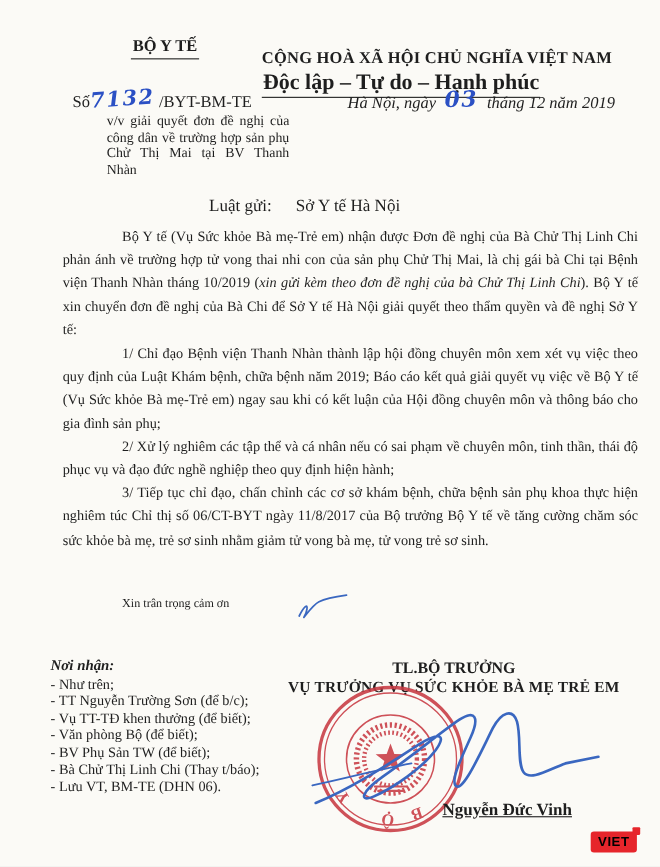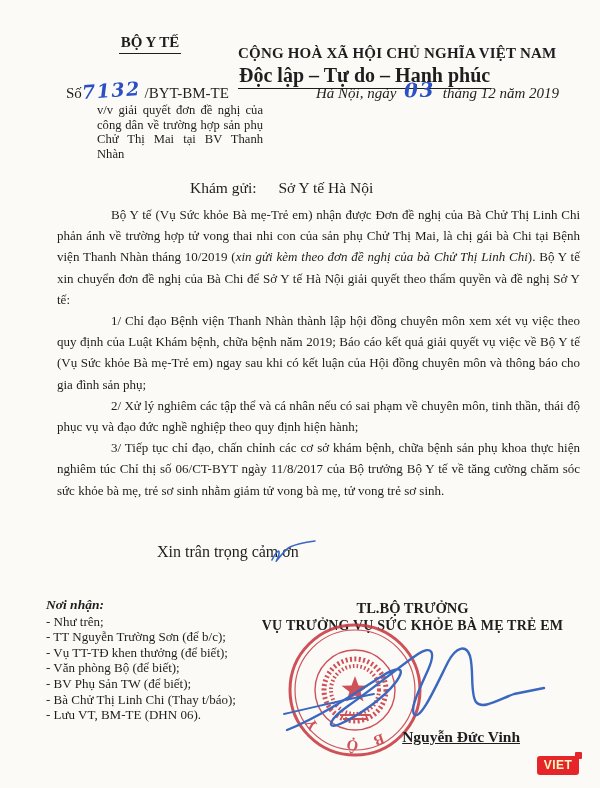--- a/index.html
+++ b/index.html
@@ -49,21 +49,21 @@
     position:absolute;left:190px;top:179px;font-size:15.5px;
   }
   .salutation .to-name{margin-left:18px;}
   
   .body-text{
     position:absolute;left:57px;top:204px;width:523px;
     font-size:13px;line-height:21.2px;text-align:justify;
   }
   .body-text p{margin:0;text-indent:54px;}
   .closing{
-    position:absolute;left:111px;top:543px;font-size:16px;margin-left:46px;
+    position:absolute;left:111px;top:543px;font-size:11px;
   }
   .pen-mark{position:absolute;left:268px;top:538px;}
   
   .recv{
     position:absolute;left:46px;top:597px;width:230px;
     font-size:13px;line-height:15.6px;
   }
   .recv .recv-label{font-weight:bold;font-style:italic;font-size:13.5px;margin-bottom:1px;}
   .sig-block{
     position:absolute;left:240px;top:600px;width:345px;text-align:center;
@@ -73,21 +73,21 @@
   .signer-name{
     position:absolute;left:300px;top:728px;width:220px;text-align:right;
     font-weight:bold;font-size:15.5px;text-decoration:underline;
   }
   .stamp{position:absolute;left:285px;top:620px;}
   .signature{position:absolute;left:282px;top:638px;}
   
   .viet-badge{
     position:absolute;left:537px;top:756px;
     width:42px;height:19px;background:#e6252b;border-radius:3px;
-    color:#fef9c3;font-family:"Liberation Sans", sans-serif;
+    color:#000000;font-family:"Liberation Sans", sans-serif;
     font-weight:bold;font-size:12px;text-align:center;line-height:19px;
     letter-spacing:.5px;
   }
   .viet-badge::after{
     content:"";position:absolute;right:-3px;top:-4px;
     width:7px;height:7px;background:#e6252b;border-radius:1px;
   }
 </style>
 </head>
 <body>
@@ -111,21 +111,21 @@
 
   <div class="subject">v/v giải quyết đơn đề nghị của công dân về trường hợp sản phụ Chử Thị Mai tại BV Thanh Nhàn</div>
 
   <div class="dateline">
     <span>Hà Nội, ngày</span>
     <span class="hand">03</span>
     <span>tháng 12 năm 2019</span>
   </div>
 
   <div class="salutation">
-    <span>Khám gửi:</span>
+    <span>Luật gửi:</span>
     <span class="to-name">Sở Y tế Hà Nội</span>
   </div>
 
   <div class="body-text">
     <p><span>Bộ Y tế (Vụ Sức khỏe Bà mẹ-Trẻ em) nhận được Đơn đề nghị của Bà Chử Thị Linh Chi phản ánh về trường hợp tử vong thai nhi con của sản phụ Chử Thị Mai, là chị gái bà Chi tại Bệnh viện Thanh Nhàn tháng 10/2019 (</span><i>xin gửi kèm theo đơn đề nghị của bà Chử Thị Linh Chi</i><span>). Bộ Y tế xin chuyển đơn đề nghị của Bà Chi để Sở Y tế Hà Nội giải quyết theo thẩm quyền và đề nghị Sở Y tế:</span></p>
     <p>1/ Chỉ đạo Bệnh viện Thanh Nhàn thành lập hội đồng chuyên môn xem xét vụ việc theo quy định của Luật Khám bệnh, chữa bệnh năm 2019; Báo cáo kết quả giải quyết vụ việc về Bộ Y tế (Vụ Sức khỏe Bà mẹ-Trẻ em) ngay sau khi có kết luận của Hội đồng chuyên môn và thông báo cho gia đình sản phụ;</p>
     <p>2/ Xử lý nghiêm các tập thể và cá nhân nếu có sai phạm về chuyên môn, tinh thần, thái độ phục vụ và đạo đức nghề nghiệp theo quy định hiện hành;</p>
     <p>3/ Tiếp tục chỉ đạo, chấn chỉnh các cơ sở khám bệnh, chữa bệnh sản phụ khoa thực hiện nghiêm túc Chỉ thị số 06/CT-BYT ngày 11/8/2017 của Bộ trưởng Bộ Y tế về tăng cường chăm sóc sức khỏe bà mẹ, trẻ sơ sinh nhằm giảm tử vong bà mẹ, tử vong trẻ sơ sinh.</p>
   </div>
 

